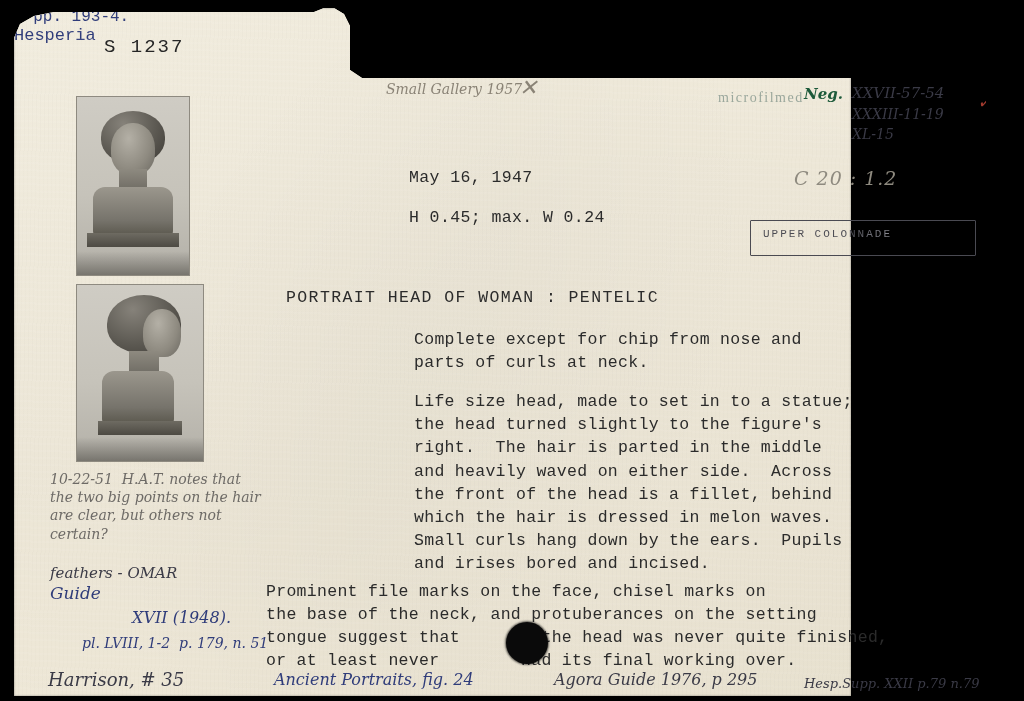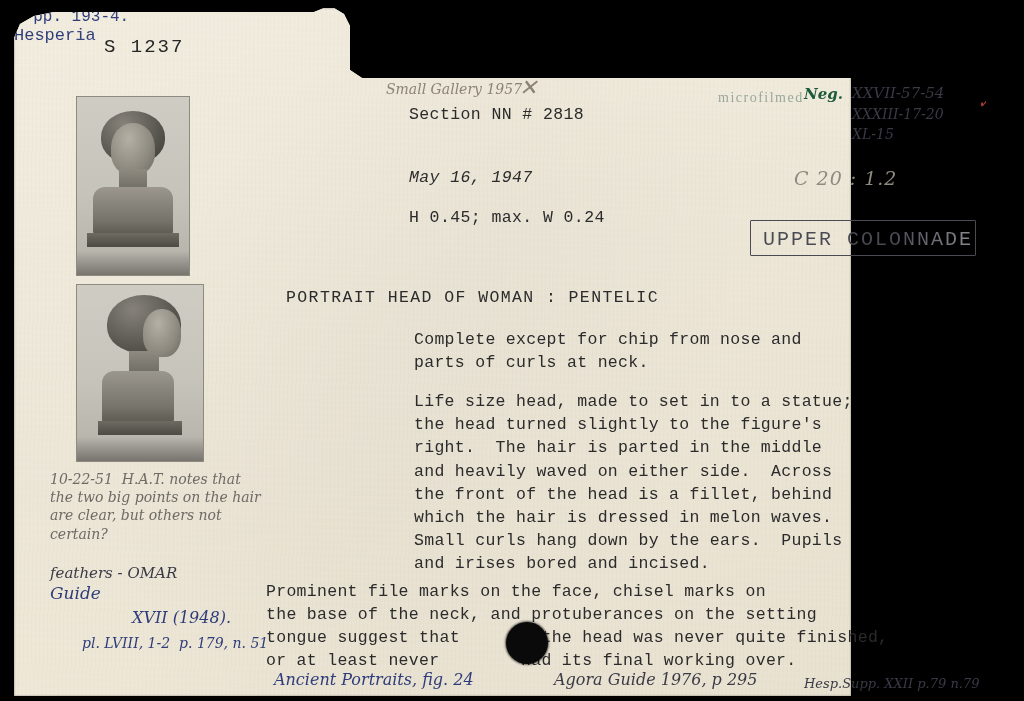--- a/index.html
+++ b/index.html
@@ -86,21 +86,21 @@
   .face{position:absolute;border-radius:48% 48% 42% 42%;
     background:radial-gradient(ellipse at 40% 30%, #b4b0a6 0%, #8e8a80 60%, #6a6760 100%);}
   .neck{position:absolute;background:linear-gradient(180deg,#8e8a80,#6e6b63);}
   .torso{position:absolute;border-radius:12px 12px 4px 4px;
     background:linear-gradient(180deg,#9b978d 0%, #76736b 70%, #5c594f 100%);}
   .base{position:absolute;background:linear-gradient(180deg,#6e6b62,#4d4a43);}
 
   
   #ln-sect{left:395px;top:95px;font-size:16.5px;}
   #ln-well{left:395px;top:118px;font-size:16.5px;}
-  #ln-date{left:395px;top:158px;font-size:16.5px;font-style:italic;}
+  #ln-date{left:395px;top:158px;font-size:16.5px;}
   #ln-dims{left:395px;top:198px;font-size:16.5px;}
   #ln-title{left:272px;top:278px;font-size:16.5px;letter-spacing:1.4px;}
 
   .para{position:absolute;font-family:"Liberation Mono", monospace;
     color:#2b2b2b;font-size:16.5px;line-height:23px;white-space:pre;letter-spacing:.3px;}
   #p1{left:400px;top:320px;}
   #p2{left:400px;top:382px;}
   #p3{left:400px;top:452px;}
   #p4{left:252px;top:572px;}
 
@@ -115,21 +115,21 @@
   #negcheck{left:963px;top:82px;font-size:18px;color:#a03a2e;}
   #smallgal{left:372px;top:72px;font-size:14px;color:#8a8376;}
   #xmark{left:505px;top:66px;font-size:22px;color:#8a8376;}
   #cnum{left:780px;top:158px;font-size:19px;color:#8e8a7f;letter-spacing:1px;}
 
   #upperbox{
     position:absolute;left:736px;top:212px;width:224px;height:34px;
     border:1.5px solid #4a4a52;border-radius:1px;
   }
   #upperbox .lbl{
-    position:absolute;left:12px;top:7px;font-size:20px;letter-spacing:2px;
+    position:absolute;left:12px;top:7px;font-size:11px;letter-spacing:2px;
     color:#4a4a52;font-family:"Liberation Mono",monospace;
     background:linear-gradient(90deg,#4a4a52 0%, #4a4a52 62%, #8b8b92 100%);
     -webkit-background-clip:text;background-clip:text;color:transparent;
   }
 
   
   #note1{left:36px;top:462px;font-size:14px;}
   #note2{left:36px;top:556px;font-size:15px;}
   #guide{left:36px;top:574px;font-size:17px;}
   #guidepp{left:102px;top:578px;font-size:16px;color:#2f3c7a;font-style:normal;
@@ -172,21 +172,20 @@
   <div class="photo" id="photo2">
     <div class="ph-bg"></div>
     <div class="headA hair" style="top:10px;width:74px;height:58px;margin-left:4px;"></div>
     <div class="headA face" style="top:24px;width:38px;height:48px;margin-left:22px;"></div>
     <div class="headA neck" style="top:66px;width:30px;height:24px;margin-left:4px;"></div>
     <div class="headA torso" style="top:86px;width:72px;height:52px;margin-left:-2px;"></div>
     <div class="headA base" style="top:136px;width:84px;height:14px;"></div>
     <div class="ph-shadow"></div>
   </div>
 
-  <div class="typed" id="ln-sect">Section NN # 2818</div>
   <div class="typed" id="ln-date">May 16, 1947</div>
   <div class="typed" id="ln-dims">H 0.45; max. W 0.24</div>
   <div class="typed" id="ln-title">PORTRAIT HEAD OF WOMAN : PENTELIC</div>
 
   <div class="para" id="p2">Life size head, made to set in to a statue;
 the head turned slightly to the figure's
 right.  The hair is parted in the middle</div>
   <div class="para" id="p1">Complete except for chip from nose and
 parts of curls at neck.</div>
   <div class="para" id="p3">and heavily waved on either side.  Across
@@ -197,37 +196,38 @@
   <div class="para" id="p4">Prominent file marks on the face, chisel marks on
 the base of the neck, and protuberances on the setting
 tongue suggest that        the head was never quite finished,
 or at least never        had its final working over.</div>
 
   <div id="microfilmed" class="typed">microfilmed</div>
   <div class="hand hand-dk" id="smallgal">Small Gallery 1957</div>
   <div class="hand hand-dk" id="xmark">✕</div>
   <div class="hand hand-green" id="neg">Neg.</div>
   <div class="hand hand-dk" id="neg1">XXVII-57-54</div>
-  <div class="hand hand-dk" id="neg2">XXXIII-17-20</div>
+  <div class="hand hand-dk" id="neg2">XXXIII-11-19</div>
   <div class="hand hand-dk" id="neg3">XL-15</div>
   <div class="hand hand-red" id="negcheck">✓</div>
   <div class="hand hand-grey" id="cnum">C 20 : 1.2</div>
 
   <div id="upperbox">
     <div class="lbl">UPPER COLONNADE</div>
   </div>
 
   <div class="hand hand-grey" id="note1">10-22-51  H.A.T. notes that
 the two big points on the hair
 are clear, but others not
 certain?</div>
   <div class="hand hand-dk" id="note2">feathers - OMAR</div>
   <div class="hand hand-blue" id="guide">Guide</div>
   <div id="guidepp">, pp. 193-4.</div>
   <div id="hesperia">Hesperia</div>
   <div class="hand hand-blue" id="hesperia-it">XVII (1948).</div>
   <div class="hand hand-blue" id="plrow">pl. LVIII, 1-2  p. 179, n. 51</div>
+  <div class="hand hand-dk" id="harrison">Harrison, # 35</div>
   <div class="hand hand-blue" id="ancient">Ancient Portraits, fig. 24</div>
   <div class="hand hand-dk" id="agora">Agora Guide 1976, p 295</div>
   <div class="hand hand-dk" id="hespsupp">Hesp.Supp. XXII p.79 n.79</div>
 
   <div id="hole"></div>
 </div>
 
 </body></html>

